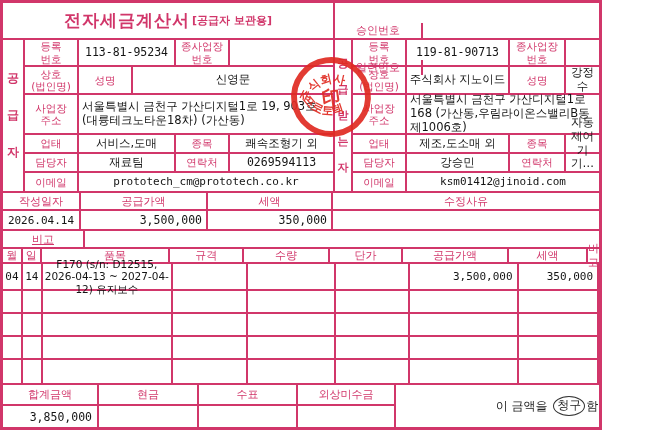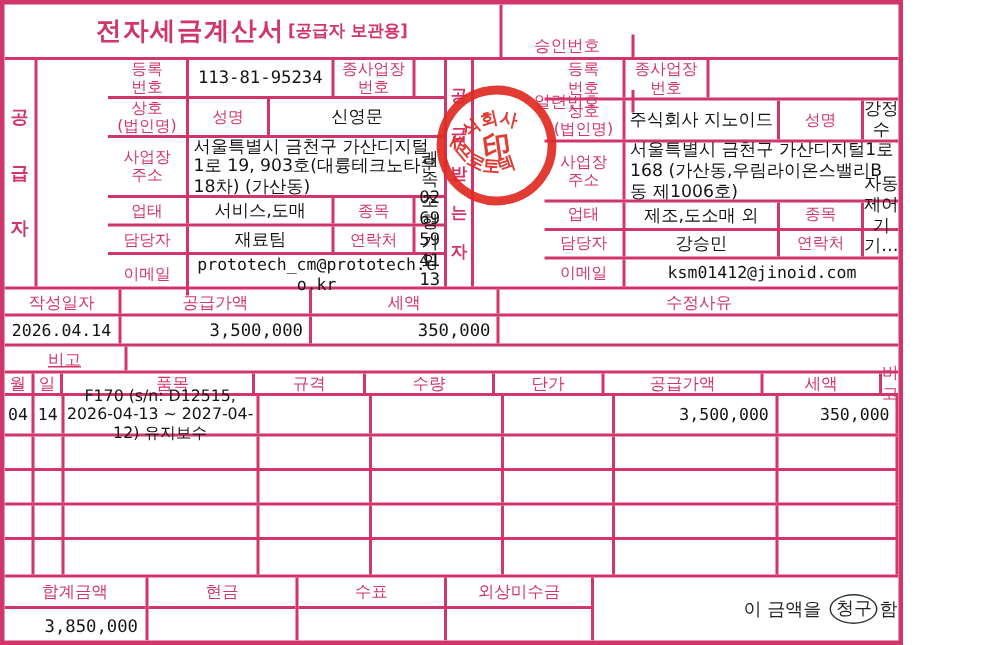--- a/index.html
+++ b/index.html
@@ -26,21 +26,21 @@
 
   
   .sec-b{display:flex;height:153px;border-top:2px solid var(--pink);}
   .party{display:flex;}
   .party-left{width:332px;border-right:2px solid var(--pink);}
   .party-right{flex:1;}
   .vlabel{border-right:2px solid var(--pink);display:flex;align-items:center;justify-content:center;
           white-space:pre-line;text-align:center;color:var(--pink);font-weight:bold;font-size:12px;}
   .vlabel-l{width:22px;line-height:37px;}
   .vlabel-r{width:18px;line-height:26px;font-size:11px;}
-  .pt{flex:1;display:flex;flex-direction:column;padding-left:47px;}
+  .pt{flex:1;display:flex;flex-direction:column;}
   .prow{display:flex;border-bottom:2px solid var(--pink);}
   .prow:last-child{border-bottom:none;flex:1;}
   .ph1{height:27px;} .ph2{height:28px;} .ph3{height:40px;} .ph4{height:19px;} .ph5{height:19px;}
   .pl{border-right:2px solid var(--pink);display:flex;align-items:center;justify-content:center;
       white-space:pre-line;text-align:center;font-size:10.5px;line-height:1.15;color:var(--pink);}
   .pv{display:flex;align-items:center;justify-content:center;text-align:center;font-size:11.5px;line-height:1.2;word-break:break-all;}
   .w-l1{width:54px;} .left .w-v1{width:97px;} .left .w-l2{width:54px;}
   .right .w-v1{width:103px;} .right .w-l2{width:56px;}
   .w-rest{flex:1;}
   .bR{border-right:2px solid var(--pink);}
@@ -157,20 +157,21 @@
     <div class="party party-right right">
       <div class="vlabel vlabel-r">공
 급
 받
 는
 자</div>
       <div class="pt">
         <div class="prow ph1">
           <div class="pl w-l1">등록
 번호</div>
+          <div class="pv w-v1 bR mono">119-81-90713</div>
           <div class="pl w-l2">종사업장
 번호</div>
           <div class="pv w-rest"></div>
         </div>
         <div class="prow ph2">
           <div class="pl w-l1">상호
 (법인명)</div>
           <div class="pv w-v1 bR">주식회사 지노이드</div>
           <div class="pl w-l2">성명</div>
           <div class="pv w-rest">강정수</div>

